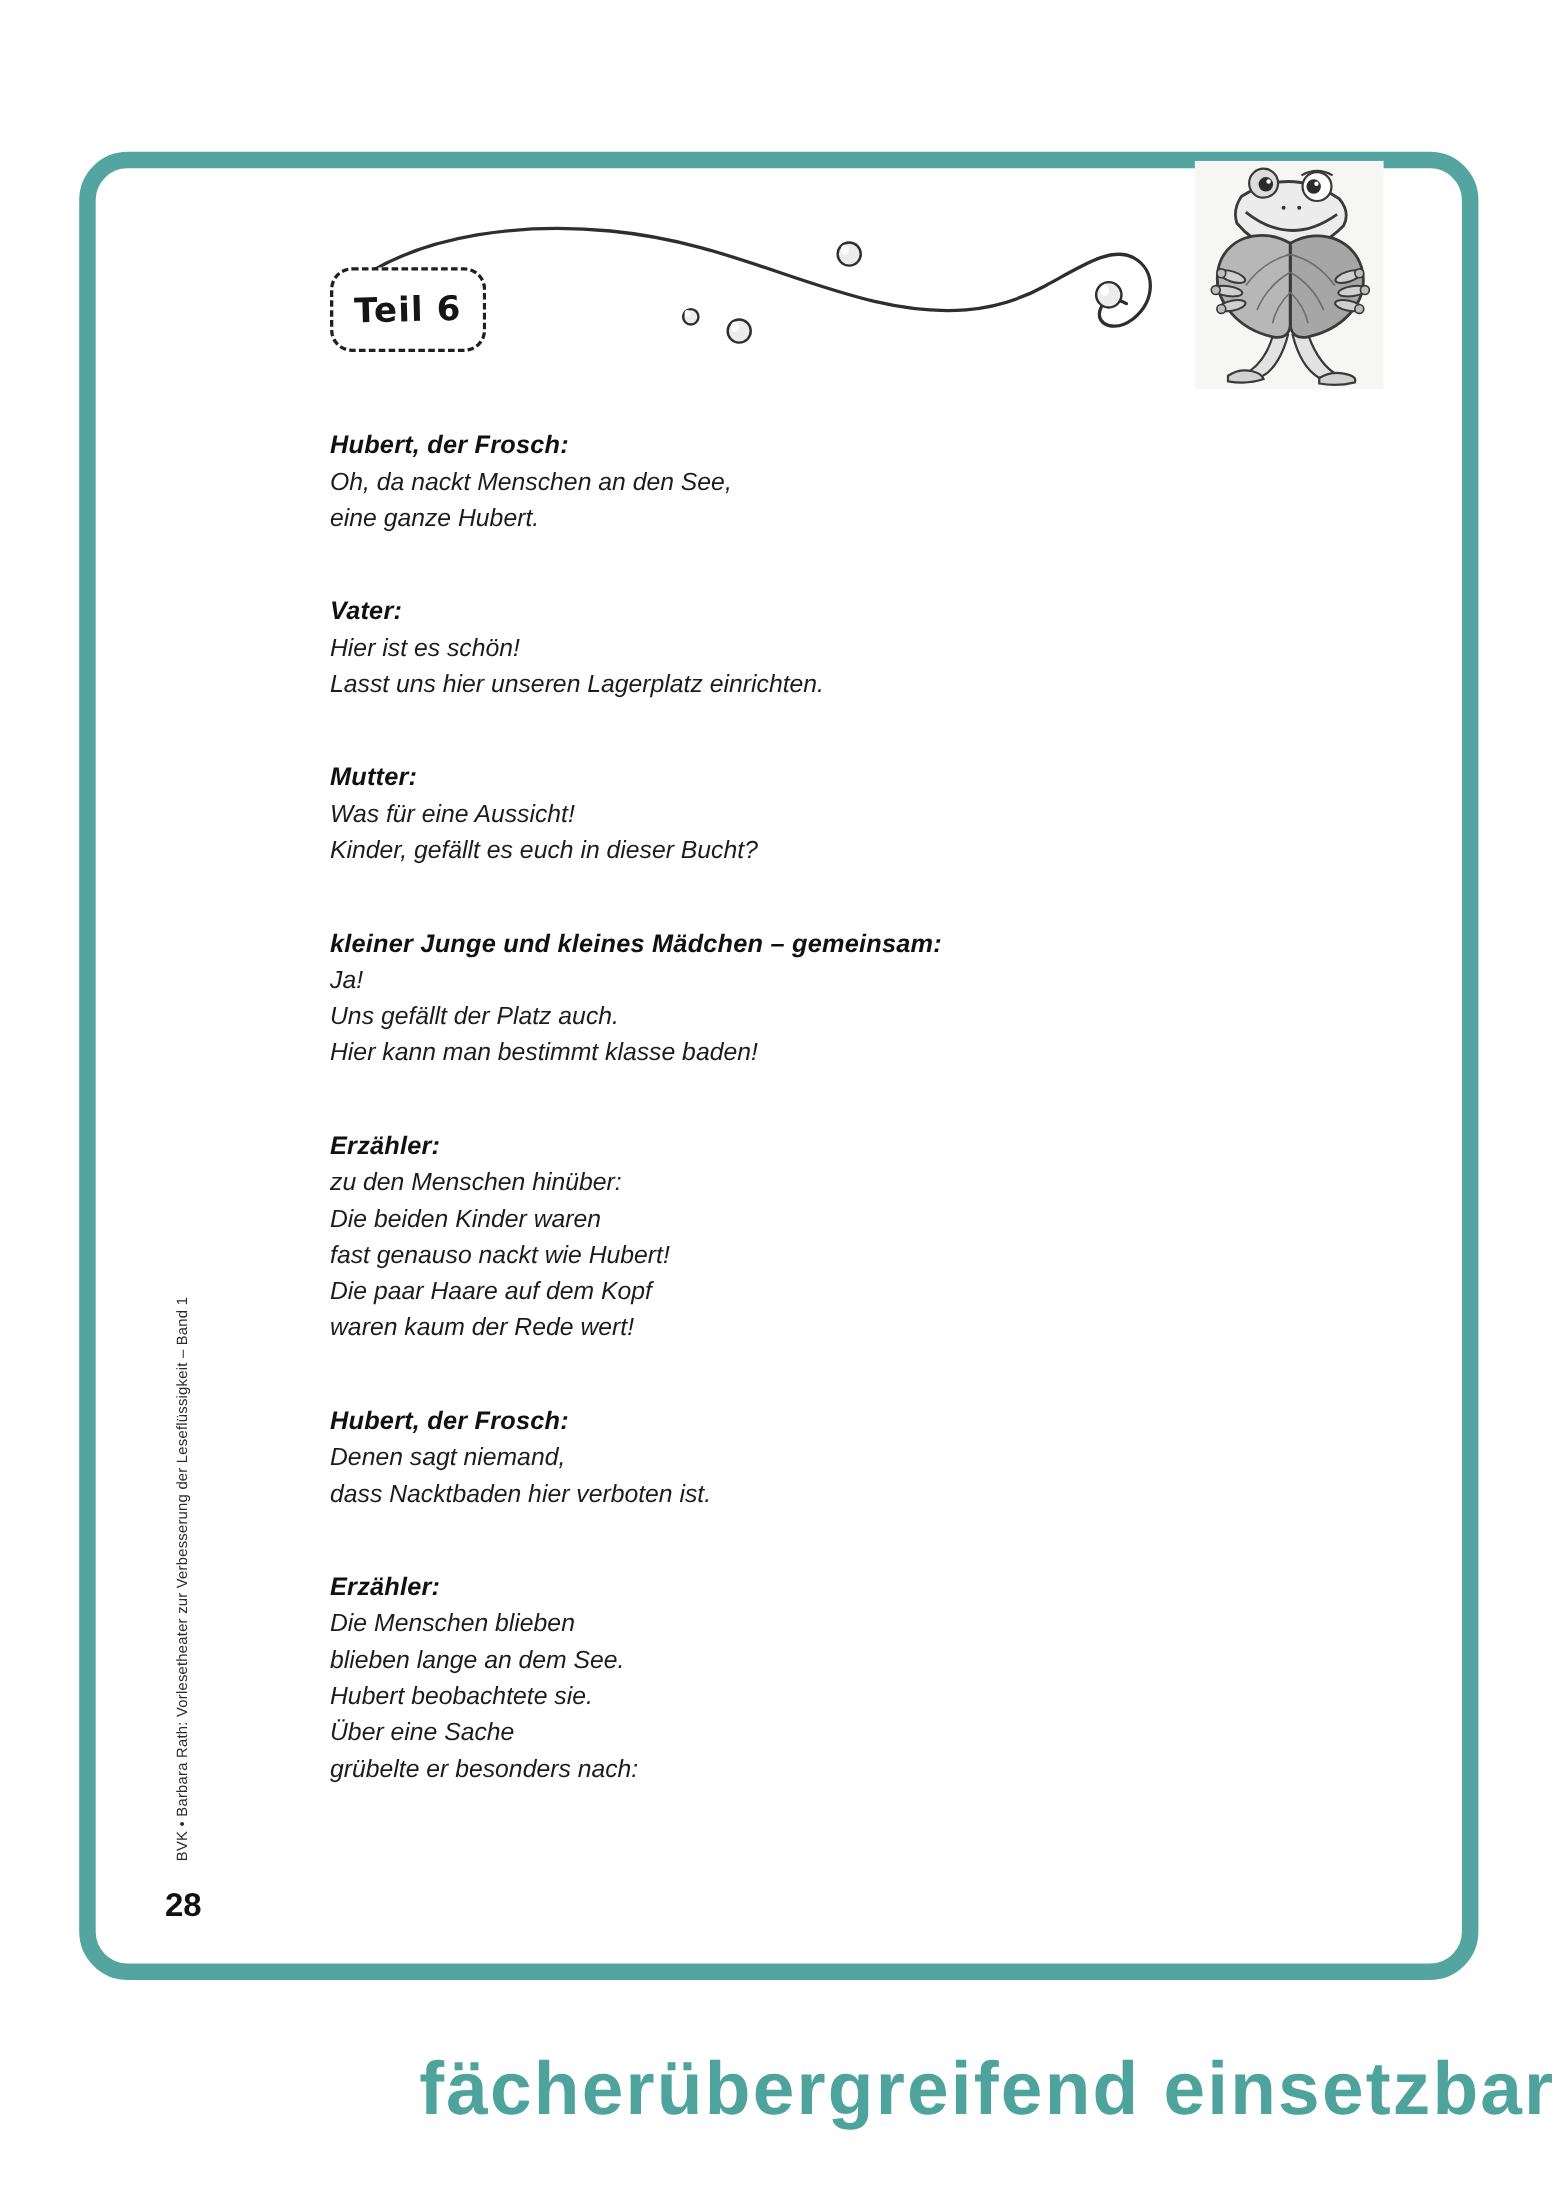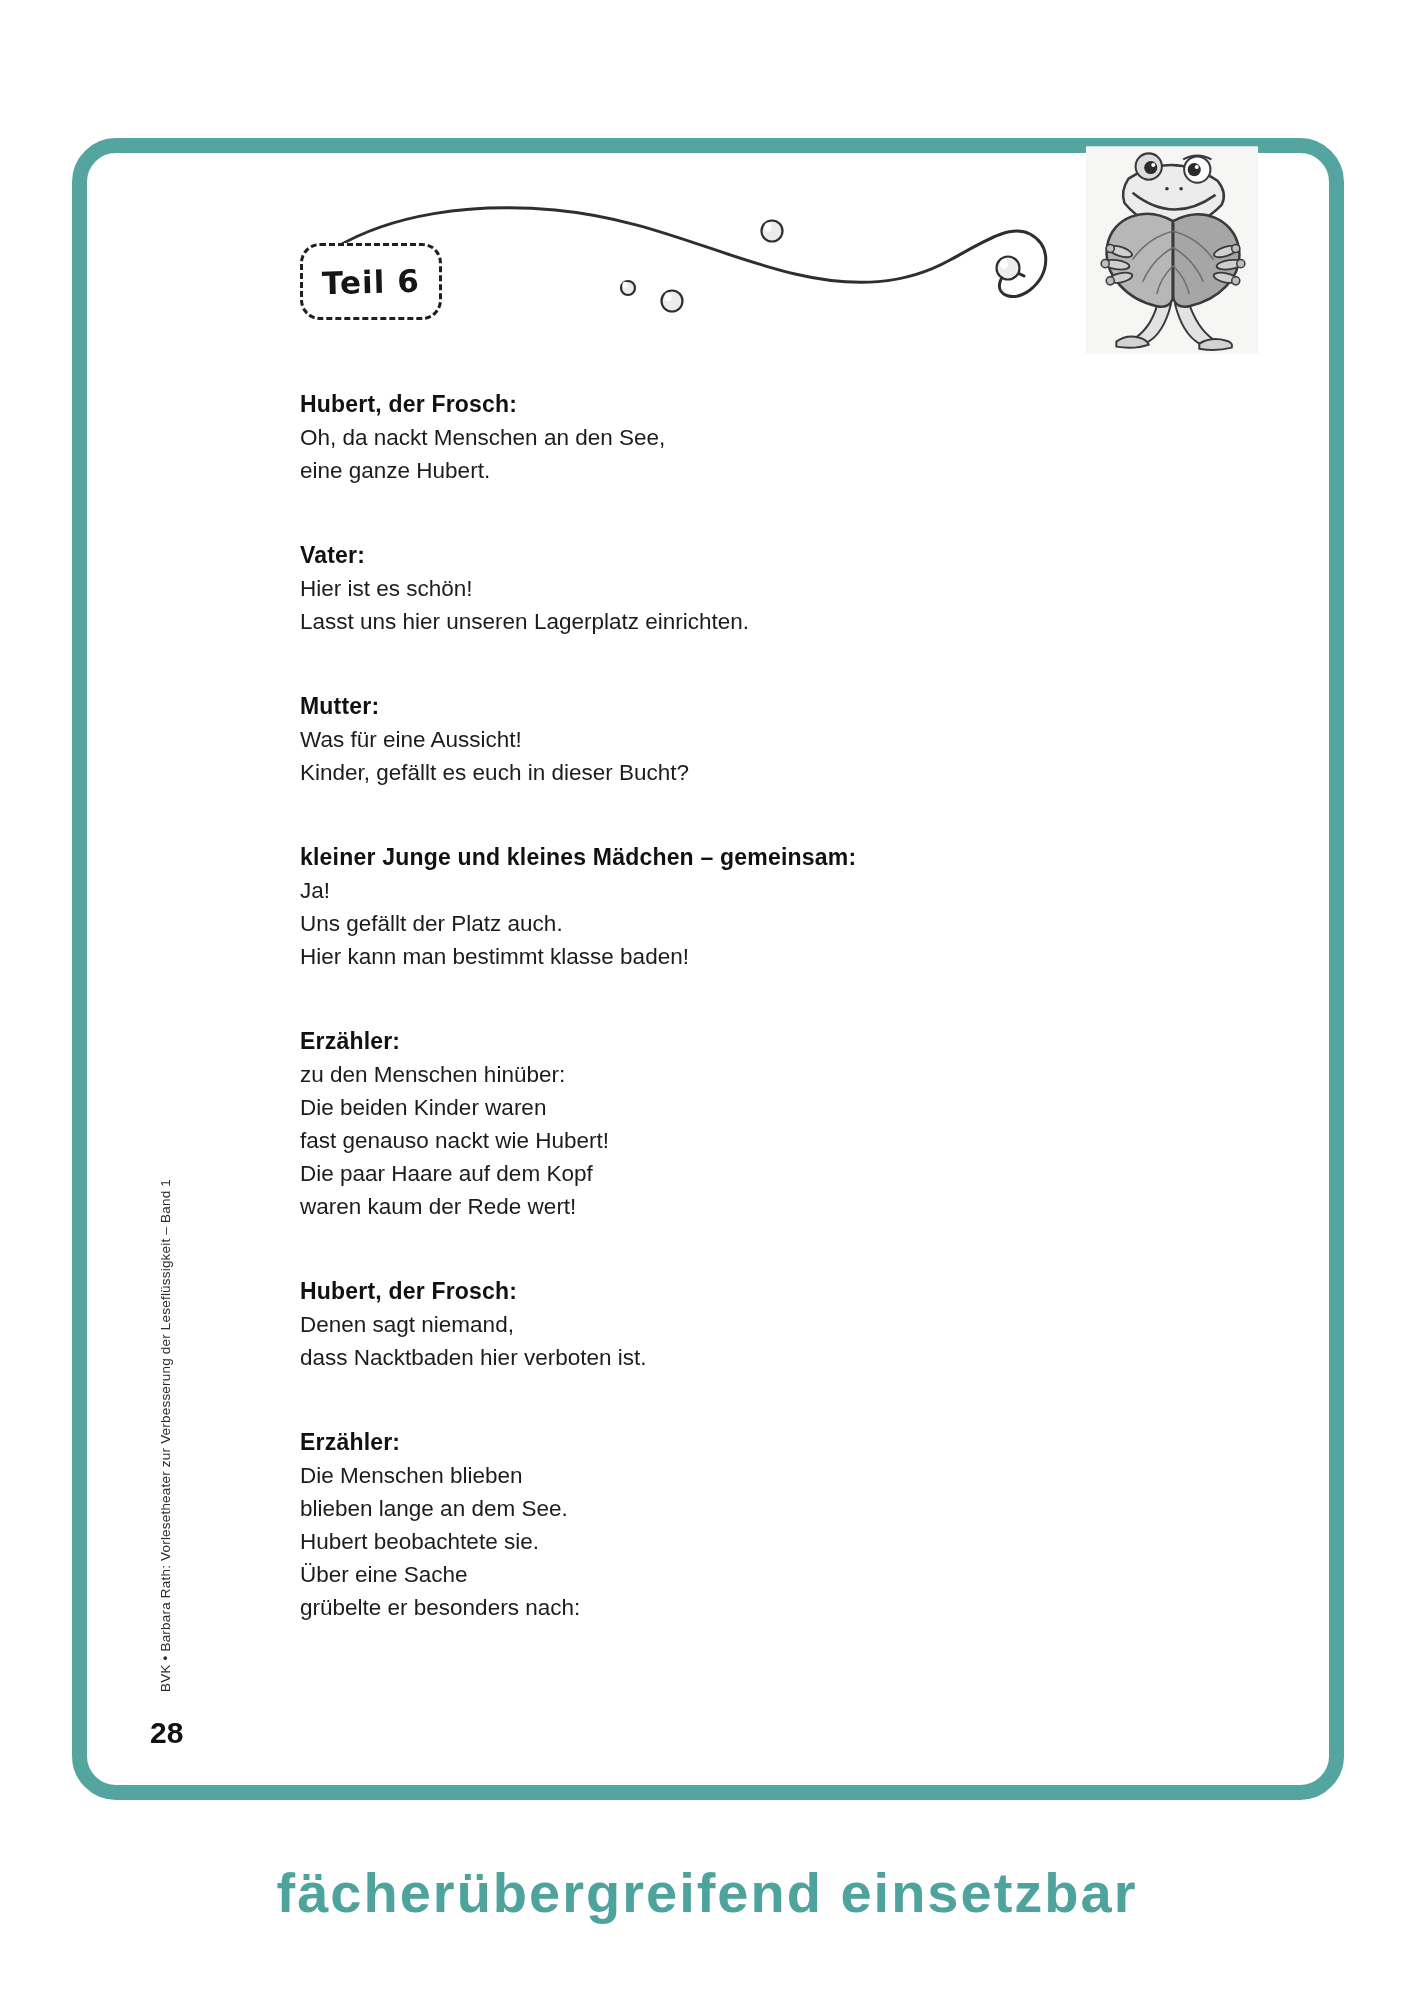--- a/index.html
+++ b/index.html
@@ -21,35 +21,35 @@
   .teil-badge span{
     font-family:"DejaVu Sans","Liberation Sans",sans-serif;
     font-weight:bold;font-size:31px;letter-spacing:1px;color:#151515;
     transform:rotate(-1.5deg);
   }
   .frog{position:absolute;left:1086px;top:146px;width:172px;height:208px;}
   .script-col{
     position:absolute;left:300px;top:388px;width:780px;
     font-size:22.5px;line-height:33px;color:#1c1c1c;
   }
-  .script-block{margin-bottom:52px;}
+  .script-block{margin-bottom:52px;font-style:italic;}
   .speaker{font-weight:bold;font-size:23px;letter-spacing:0.2px;color:#111;}
   .line{font-weight:normal;}
   .sidebar-credit{
     position:absolute;left:-95px;top:1421px;width:524px;height:18px;
     transform:rotate(-90deg);transform-origin:center;
     font-size:13.5px;color:#2b2b2b;text-align:left;white-space:nowrap;
     letter-spacing:0.2px;
   }
   .page-number{
     position:absolute;left:150px;top:1716px;font-weight:bold;font-size:30px;color:#111;
   }
   .footer-headline{
-    position:absolute;left:0;top:1860px;width:1414px;text-align:center;
-    font-weight:bold;font-size:56px;letter-spacing:2px;
+    position:absolute;left:0;top:1860px;width:1414px;text-align:right;
+    font-weight:bold;font-size:68px;letter-spacing:2px;
     color:var(--footer,#4FA39D);
   }
 </style>
 </head>
 <body style="--accent: #54A5A0; --footer: #4FA39D;">
 
 <div class="frame"></div>
 
 <svg class="wave-svg" viewBox="0 0 1414 430" xmlns="http://www.w3.org/2000/svg">
   <path d="M335,248 C390,215 470,202 555,210 C650,219 715,255 795,274

